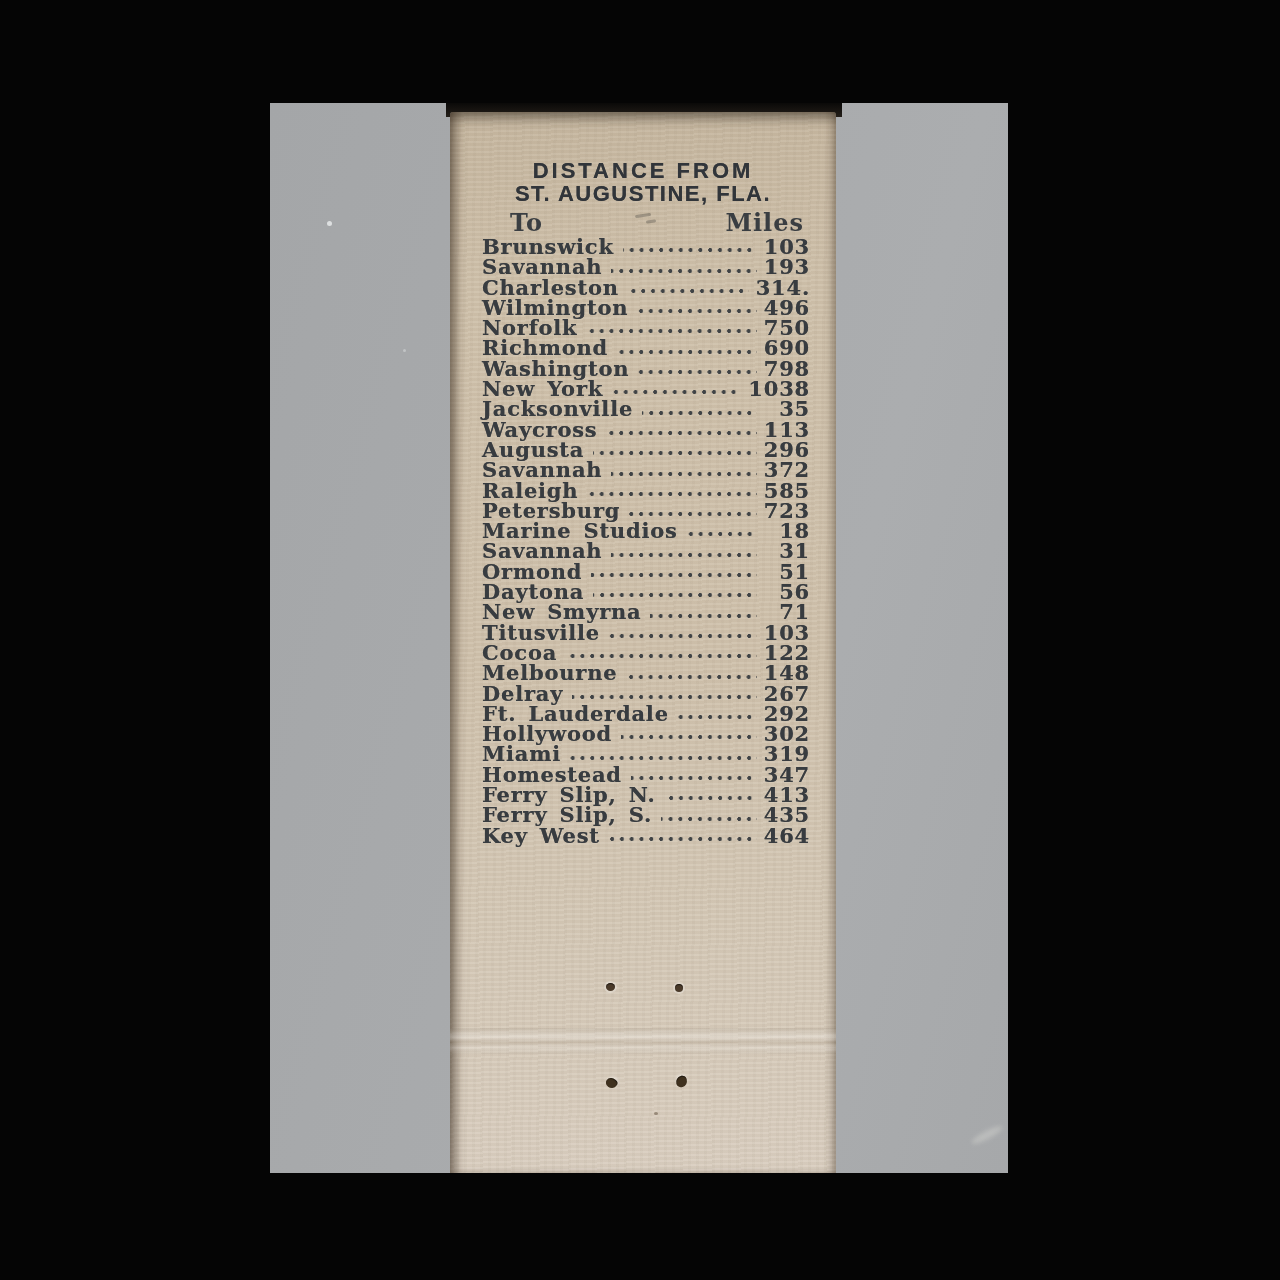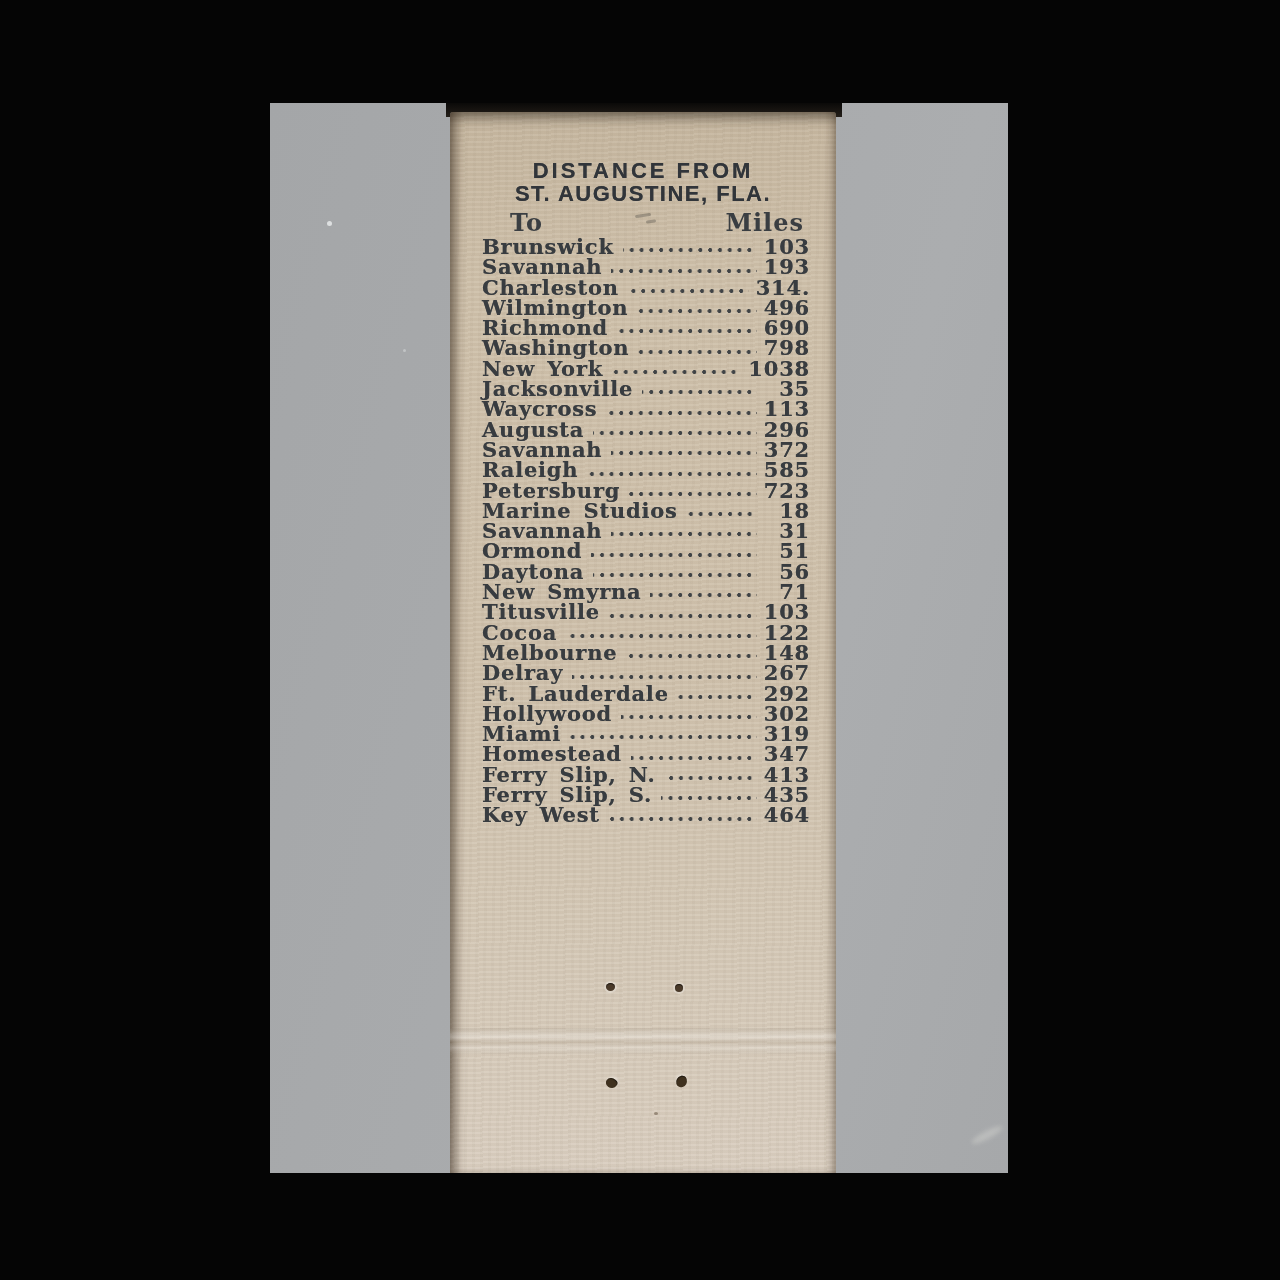--- a/index.html
+++ b/index.html
@@ -136,20 +136,25 @@
     <span class="leader"></span>
     <span class="miles">314.</span>
   </div>
 
   <div class="row">
     <span class="city">Wilmington</span>
     <span class="leader"></span>
     <span class="miles">496</span>
   </div>
 
+  <div class="row">
+    <span class="city">Norfolk</span>
+    <span class="leader"></span>
+    <span class="miles">750</span>
+  </div>
 
   <div class="row">
     <span class="city">Richmond</span>
     <span class="leader"></span>
     <span class="miles">690</span>
   </div>
 
   <div class="row">
     <span class="city">Washington</span>
     <span class="leader"></span>

